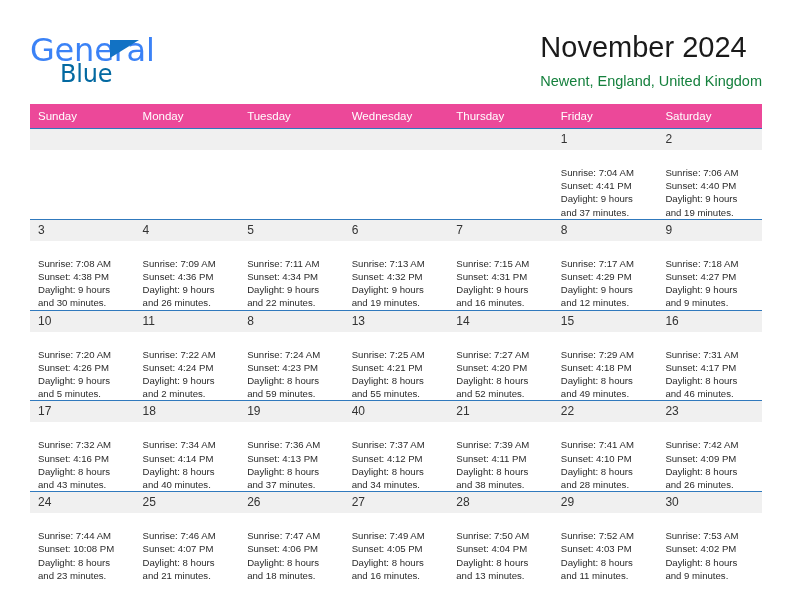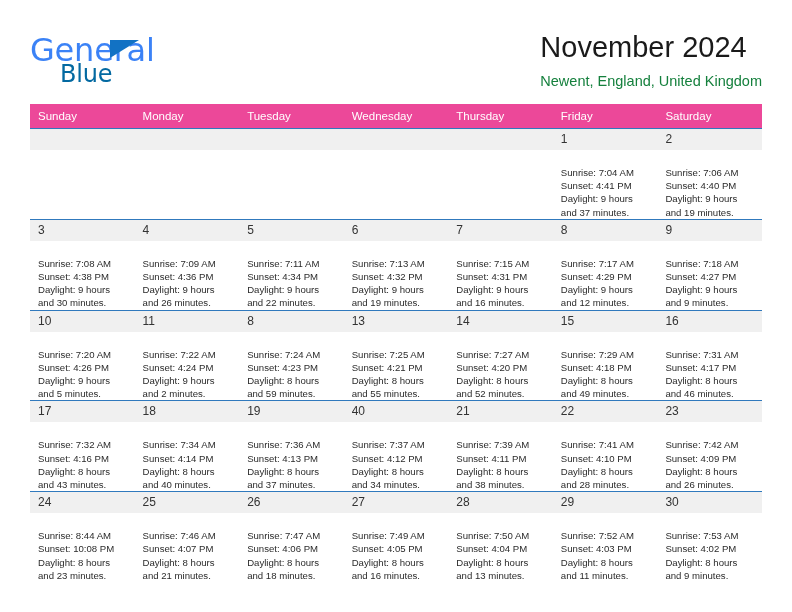--- a/index.html
+++ b/index.html
@@ -408,21 +408,21 @@
                 <div>Sunset: 4:09 PM</div>
                 <div>Daylight: 8 hours</div>
                 <div>and 26 minutes.</div>
               </div>
             </td>
           </tr>
           <tr class="week-row">
             <td>
               <div class="daynum">24</div>
               <div class="details">
-                <div>Sunrise: 8:44 AM</div>
+                <div>Sunrise: 7:44 AM</div>
                 <div>Sunset: 10:08 PM</div>
                 <div>Daylight: 8 hours</div>
                 <div>and 23 minutes.</div>
               </div>
             </td>
             <td>
               <div class="daynum">25</div>
               <div class="details">
                 <div>Sunrise: 7:46 AM</div>
                 <div>Sunset: 4:07 PM</div>

